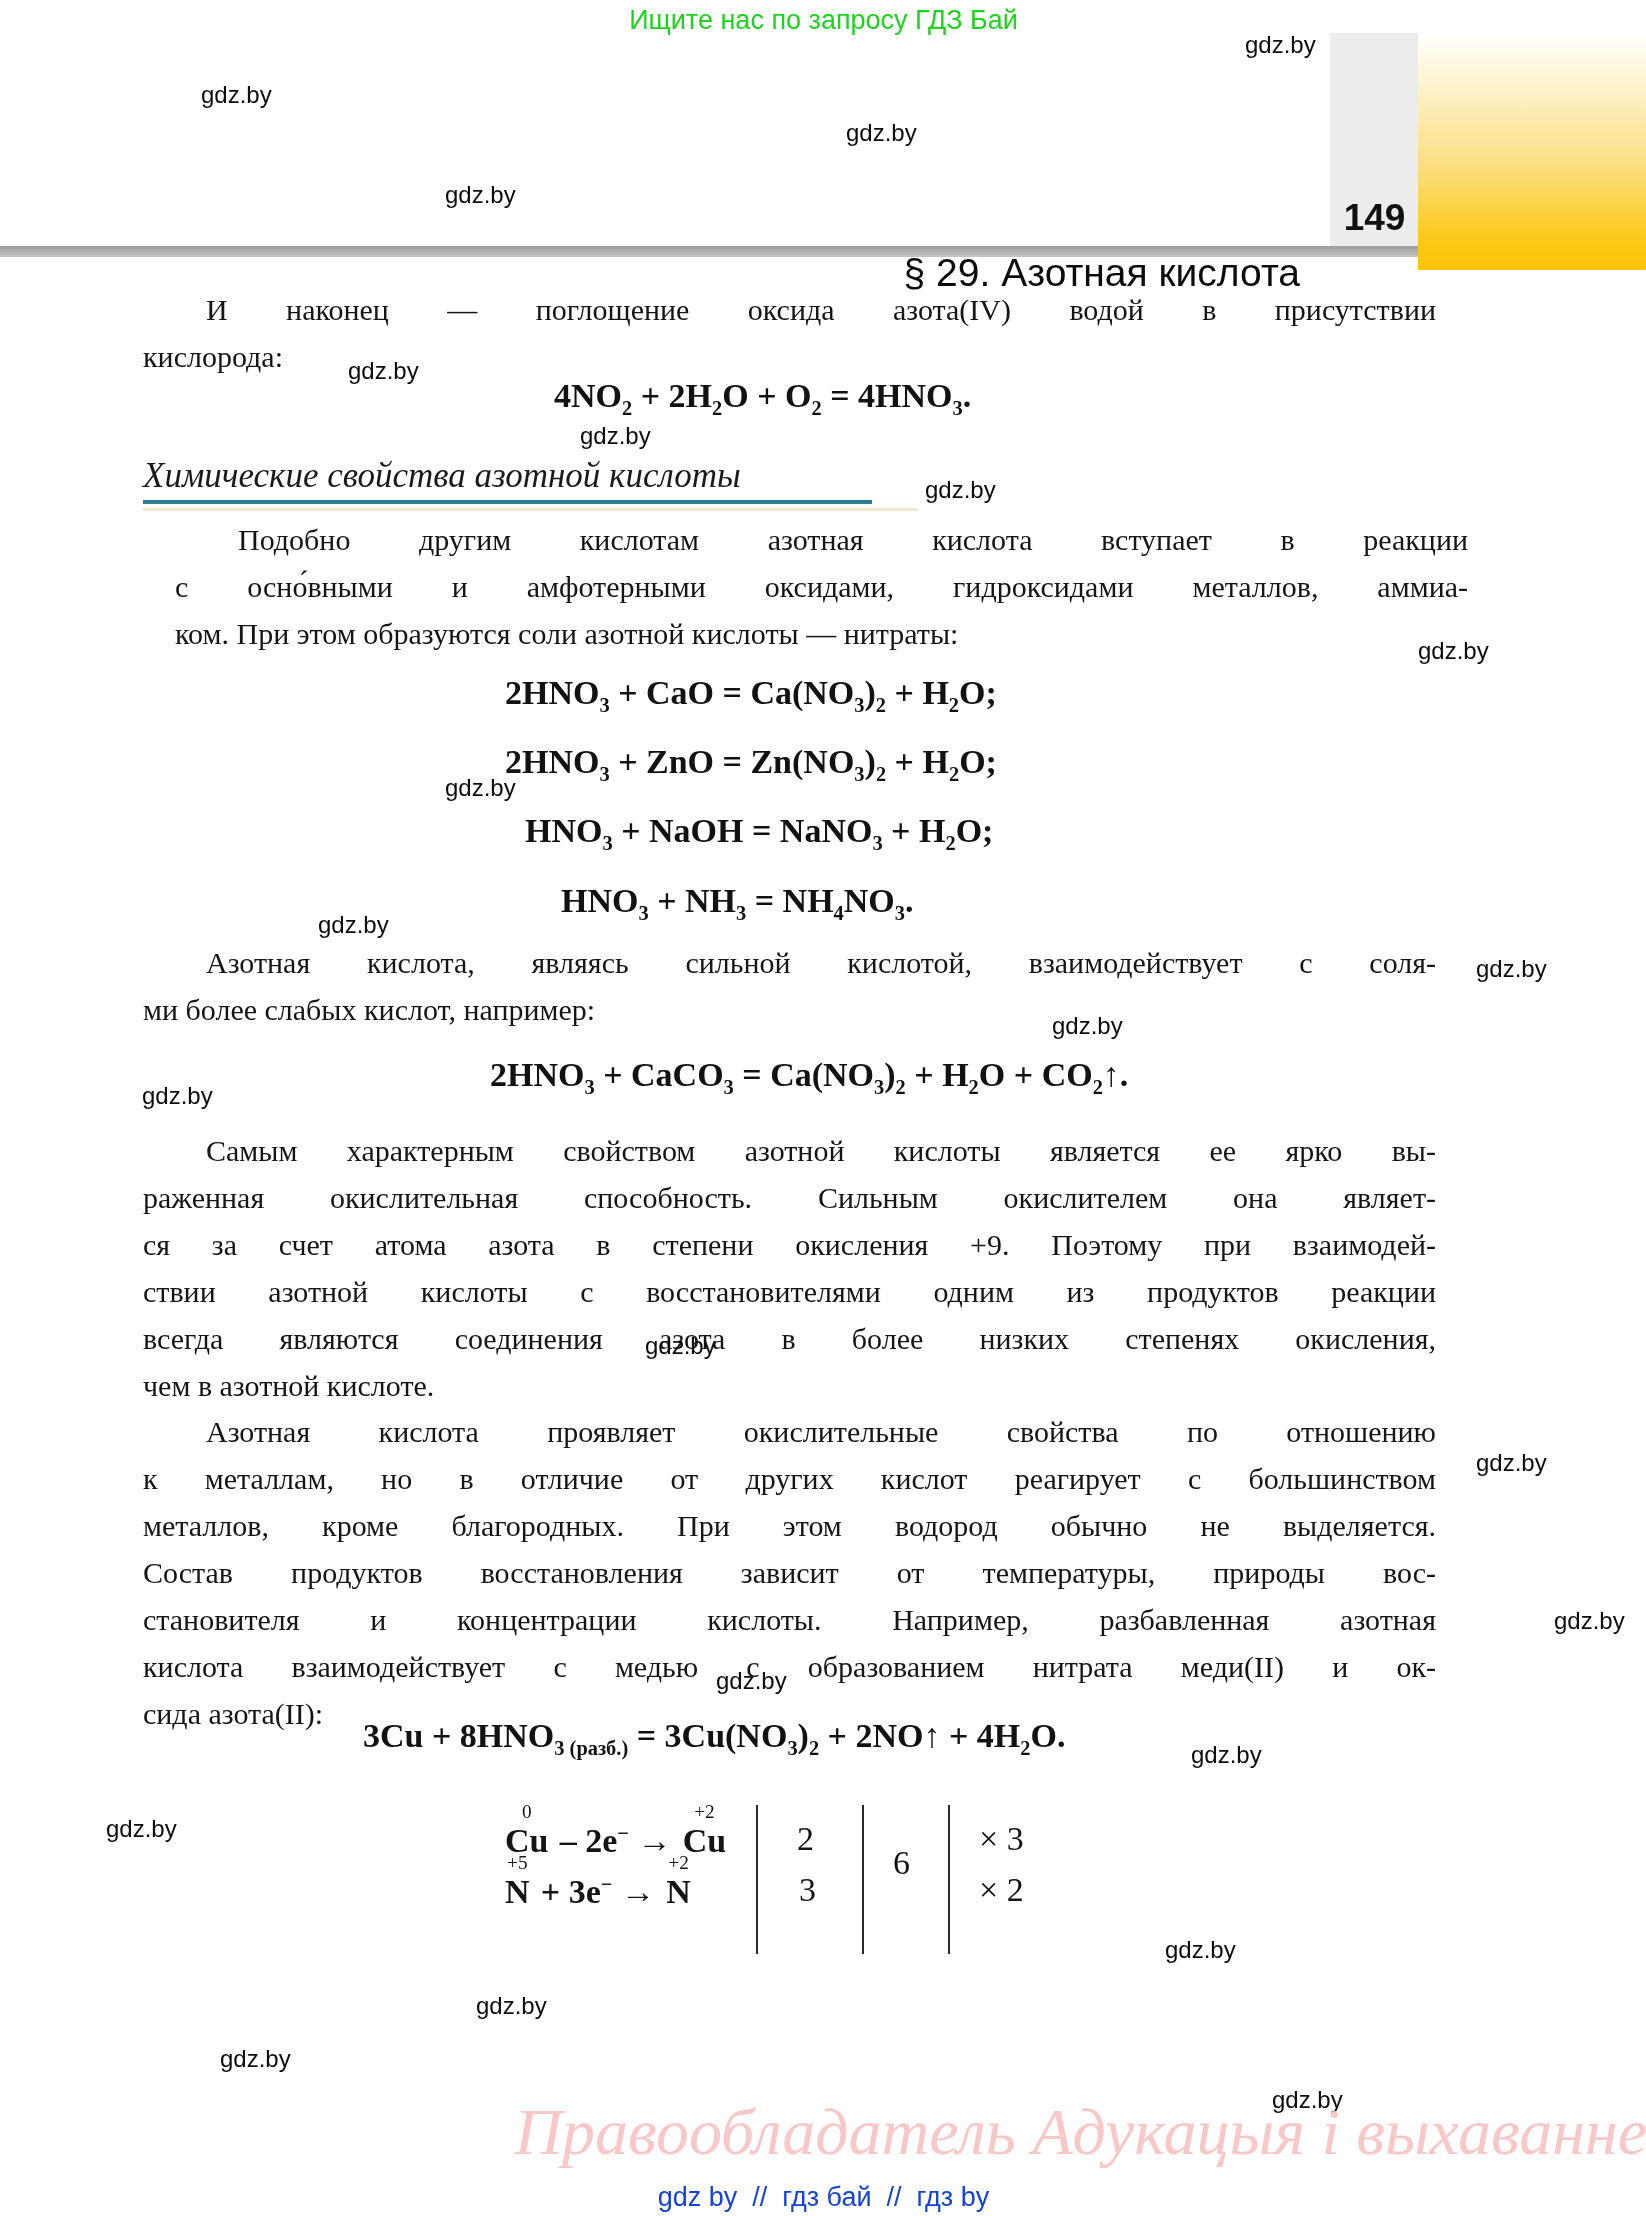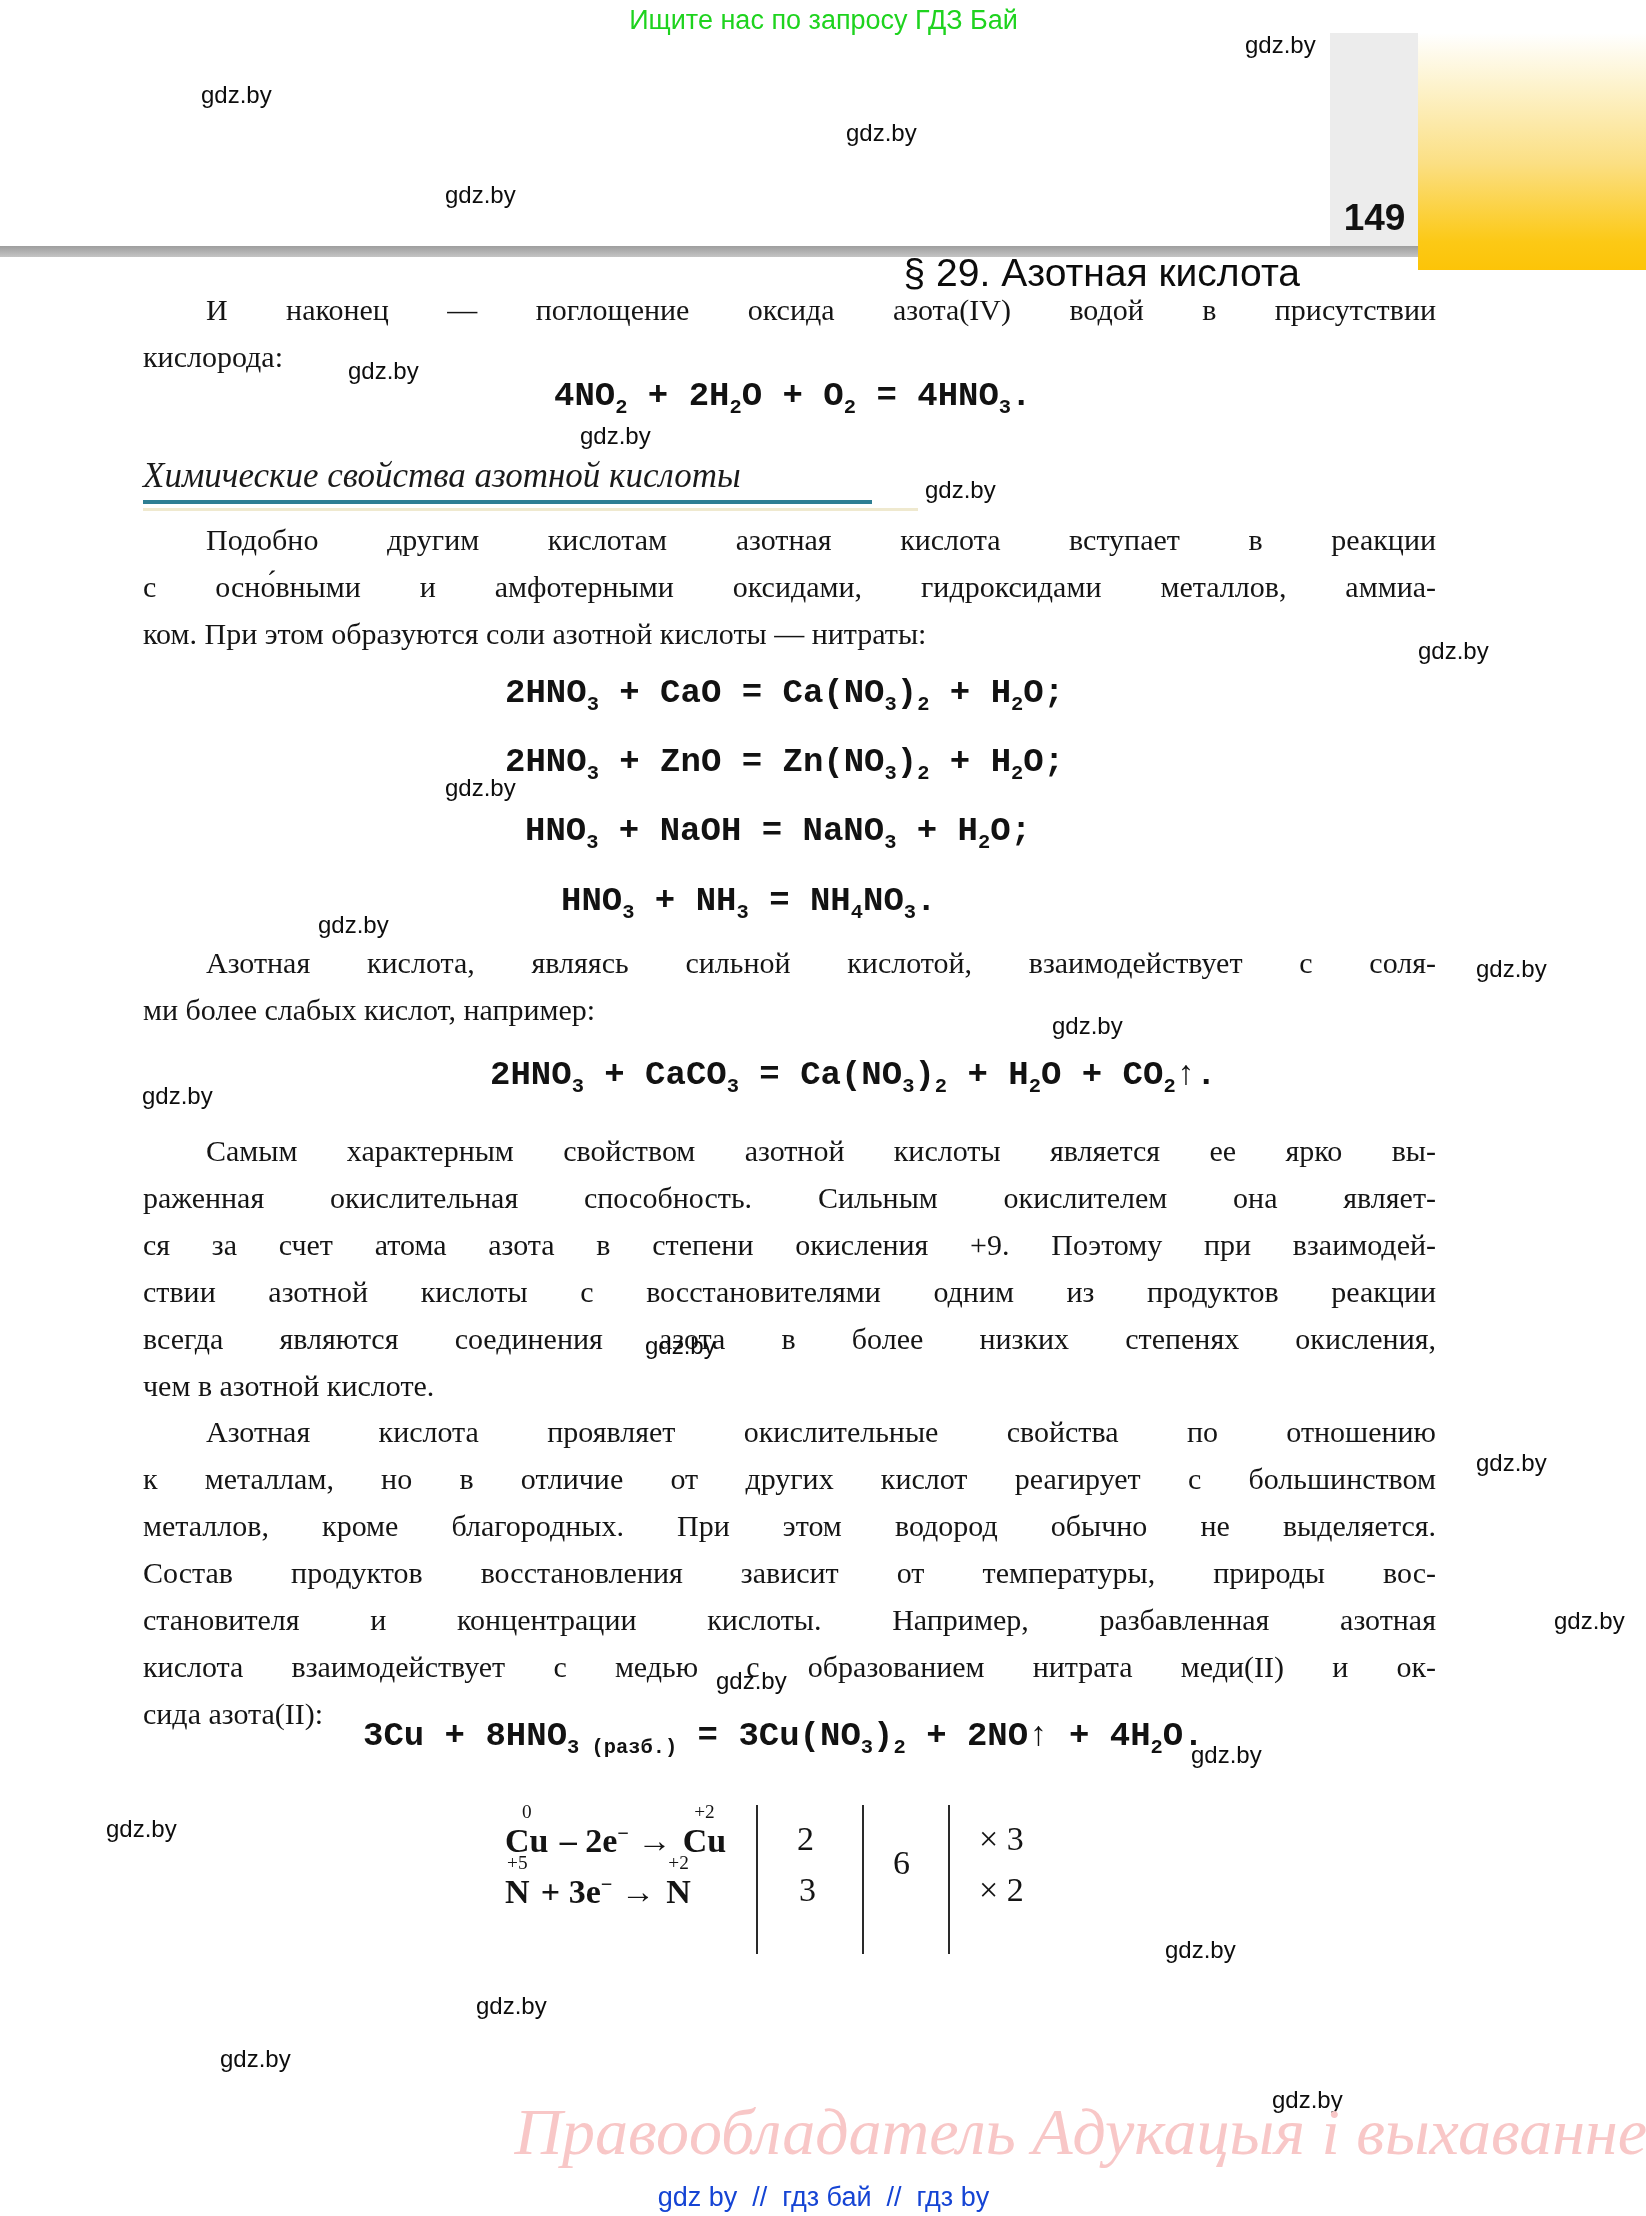--- a/index.html
+++ b/index.html
@@ -24,21 +24,21 @@
   
   .para{position:absolute;left:143px;width:1293px;font-size:30px;color:#151515;}
   .ln{height:47px;line-height:47px;text-align:justify;text-align-last:justify;}
   .ln.last{text-align:left;text-align-last:left;}
   .ln.ind{text-indent:63px;}
 
   .heading{position:absolute;left:143px;top:456px;font-size:35px;font-style:italic;color:#1a1a1a;white-space:pre;}
   .uline-teal{position:absolute;left:143px;top:500px;width:729px;height:4px;background:#2e7e93;}
   .uline-cream{position:absolute;left:143px;top:508px;width:775px;height:3.2px;background:#efe9cf;}
 
-  .eq{position:absolute;font-weight:bold;font-size:34px;color:#121212;white-space:pre;font-family:Liberation Mono, monospace;}
+  .eq{position:absolute;font-weight:bold;font-size:34px;color:#121212;white-space:pre;}
   .eq sub{font-size:60%;line-height:0;}
 
   
   .bal-row{position:absolute;display:flex;align-items:flex-end;gap:11.3px;
            font-weight:bold;font-size:34px;color:#141414;}
   .stack{display:inline-flex;flex-direction:column;align-items:center;}
   .ox{font-size:19.3px;font-weight:normal;line-height:21px;}
   .atom{line-height:37px;}
   .proc{line-height:37px;white-space:pre;}
   .proc sup{font-size:60%;line-height:0;}
@@ -71,21 +71,21 @@
     <div class="ln ind">И наконец — поглощение оксида азота(IV) водой в присутствии</div>
     <div class="ln last">кислорода:</div>
   </div>
 
   <div class="eq" style="left:554px;top:377px;">4NO<sub>2</sub> + 2H<sub>2</sub>O + O<sub>2</sub> = 4HNO<sub>3</sub>.</div>
 
   <div class="heading">Химические свойства азотной кислоты</div>
   <div class="uline-cream"></div>
   <div class="uline-teal"></div>
 
-  <div class="para" style="top:516px;">
+  <div class="para" style="top:516px;margin-left:32px;">
     <div class="ln ind">Подобно другим кислотам азотная кислота вступает в реакции</div>
     <div class="ln">с осно́вными и амфотерными оксидами, гидроксидами металлов, аммиа-</div>
     <div class="ln last">ком. При этом образуются соли азотной кислоты — нитраты:</div>
   </div>
 
   <div class="eq" style="left:505px;top:674px;">2HNO<sub>3</sub> + CaO = Ca(NO<sub>3</sub>)<sub>2</sub> + H<sub>2</sub>O;</div>
   <div class="eq" style="left:505px;top:743px;">2HNO<sub>3</sub> + ZnO = Zn(NO<sub>3</sub>)<sub>2</sub> + H<sub>2</sub>O;</div>
   <div class="eq" style="left:525px;top:812px;">HNO<sub>3</sub> + NaOH = NaNO<sub>3</sub> + H<sub>2</sub>O;</div>
   <div class="eq" style="left:561px;top:882px;">HNO<sub>3</sub> + NH<sub>3</sub> = NH<sub>4</sub>NO<sub>3</sub>.</div>
 

